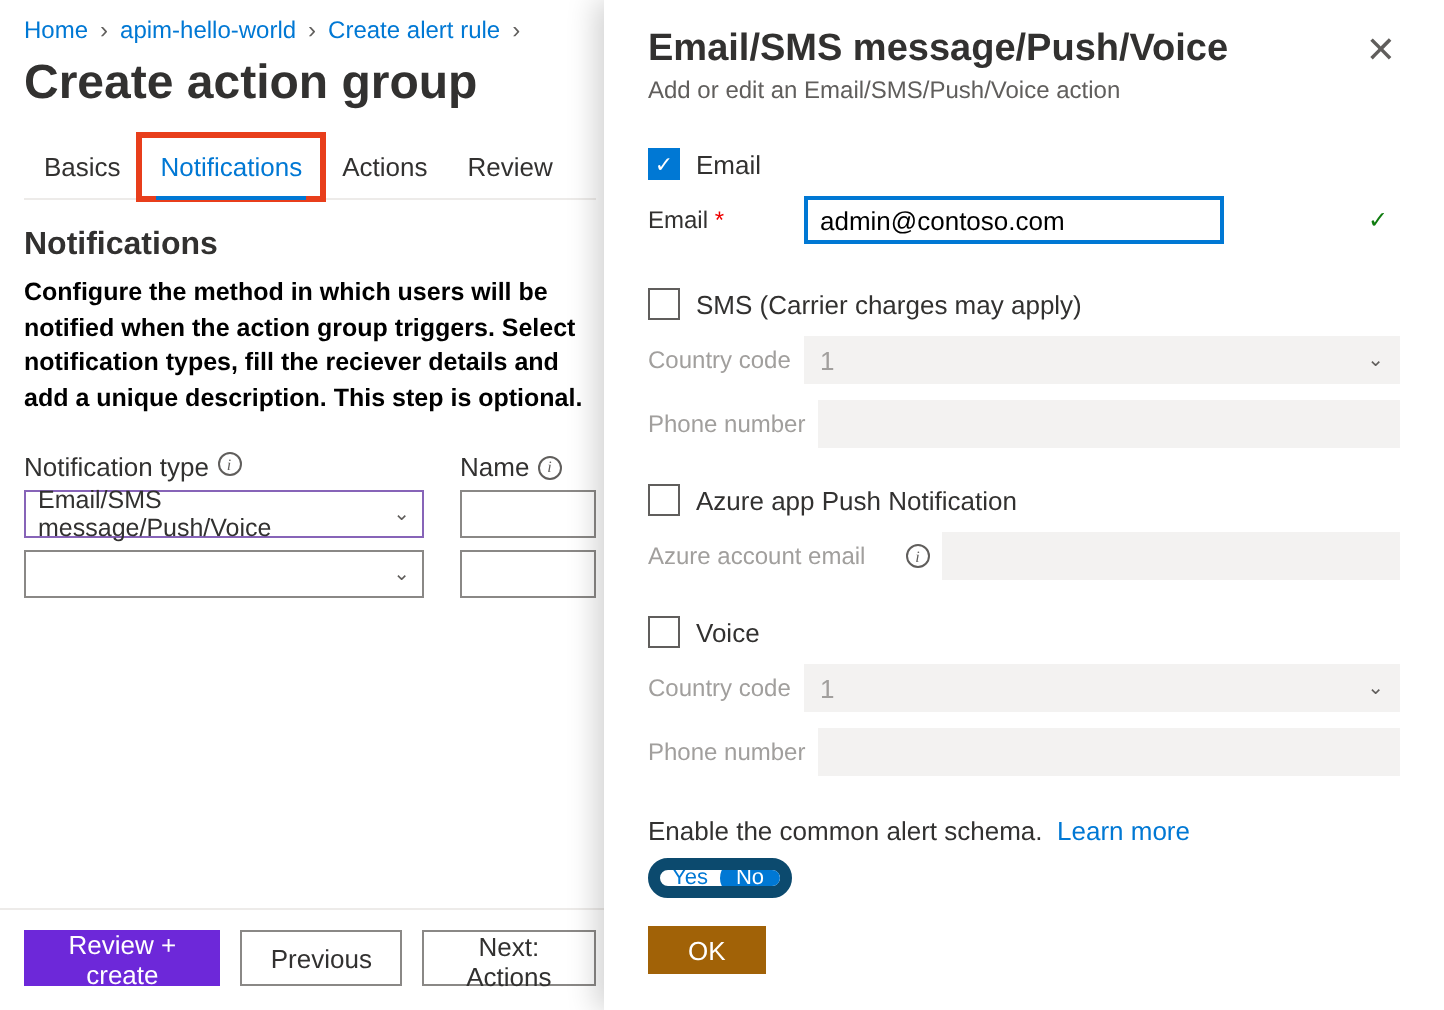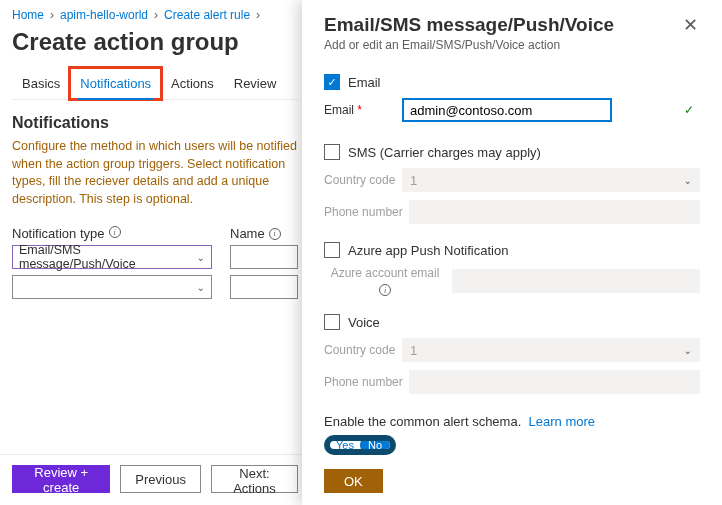--- a/index.html
+++ b/index.html
@@ -11,21 +11,21 @@
   .breadcrumbs { font-size:12px; color:#0078d4; display:flex; align-items:flex-start; gap:6px; flex-wrap:wrap; }
   .breadcrumbs .crumb { cursor:pointer; }
   .breadcrumbs .sep { color:#605e5c; }
   h1.page-title { font-size:24px; font-weight:600; margin:6px 0 12px 0; color:#323130; }
   .tabs { display:flex; gap:0; border-bottom:1px solid #edebe9; margin-bottom:14px; }
   .tab { padding:8px 10px 8px 10px; font-size:13px; color:#323130; cursor:pointer; position:relative; }
   .tab.active { color:#0078d4; }
   .tab.active::after { content:""; position:absolute; left:8px; right:8px; bottom:-1px; height:2px; background:#0078d4; }
   .tab.highlight { outline:3px solid #e83e1b; outline-offset:-1px; }
   h2.section-title { font-size:16px; font-weight:600; margin:6px 0 6px 0; }
-  .desc { font-size:12.5px; color:#a16207; line-height:1.4; margin-bottom:18px; }
+  .desc { font-size:12.5px; color:#000000; line-height:1.4; margin-bottom:18px;font-weight:bold; }
   .grid-header { display:flex; gap:18px; font-size:13px; color:#323130; margin-bottom:4px; }
   .grid-header .col1 { width:200px; display:flex; align-items:flex-start; gap:4px; }
   .grid-header .col2 { flex:1; display:flex; align-items:center; gap:4px; }
   .info-icon { width:12px; height:12px; border:1px solid #605e5c; border-radius:50%; display:inline-flex; align-items:center; justify-content:center; font-size:8px; color:#605e5c; font-family:Georgia,serif; font-style:italic; }
   .row { display:flex; gap:18px; margin-bottom:6px; }
   .select-box { width:200px; height:24px; border:1px solid #8a8886; background:#fff; display:flex; align-items:center; justify-content:space-between; padding:0 6px; font-size:12.5px; cursor:pointer; }
   .select-box.purple { border:1px solid #8764b8; }
   .chev { font-size:10px; color:#605e5c; }
   .text-input { flex:1; height:24px; border:1px solid #8a8886; padding:0 6px; font-size:12.5px; min-width:60px; }
   .bottom-bar { position:absolute; left:0; bottom:0; width:310px; padding:10px 12px 12px 12px; border-top:1px solid #edebe9; display:flex; gap:10px; background:#fff; }
@@ -165,21 +165,21 @@
       </div>
     </div>
 
     
     <div class="sect tight">
       <div class="chk-row">
         <span class="chk"></span>
         <span>Azure app Push Notification</span>
       </div>
       <div class="field-row">
-        <span class="field-label dim" style="min-width:122px; display:flex; align-items:center; gap:4px;flex-direction:column;">
+        <span class="field-label dim" style="min-width:122px; display:flex; align-items:center; gap:20px;">
           <span>Azure account email</span>
           <span class="info-icon">i</span>
         </span>
         <input class="disabled-input" disabled="" value="" style="">
       </div>
     </div>
 
     
     <div class="sect tight">
       <div class="chk-row">

